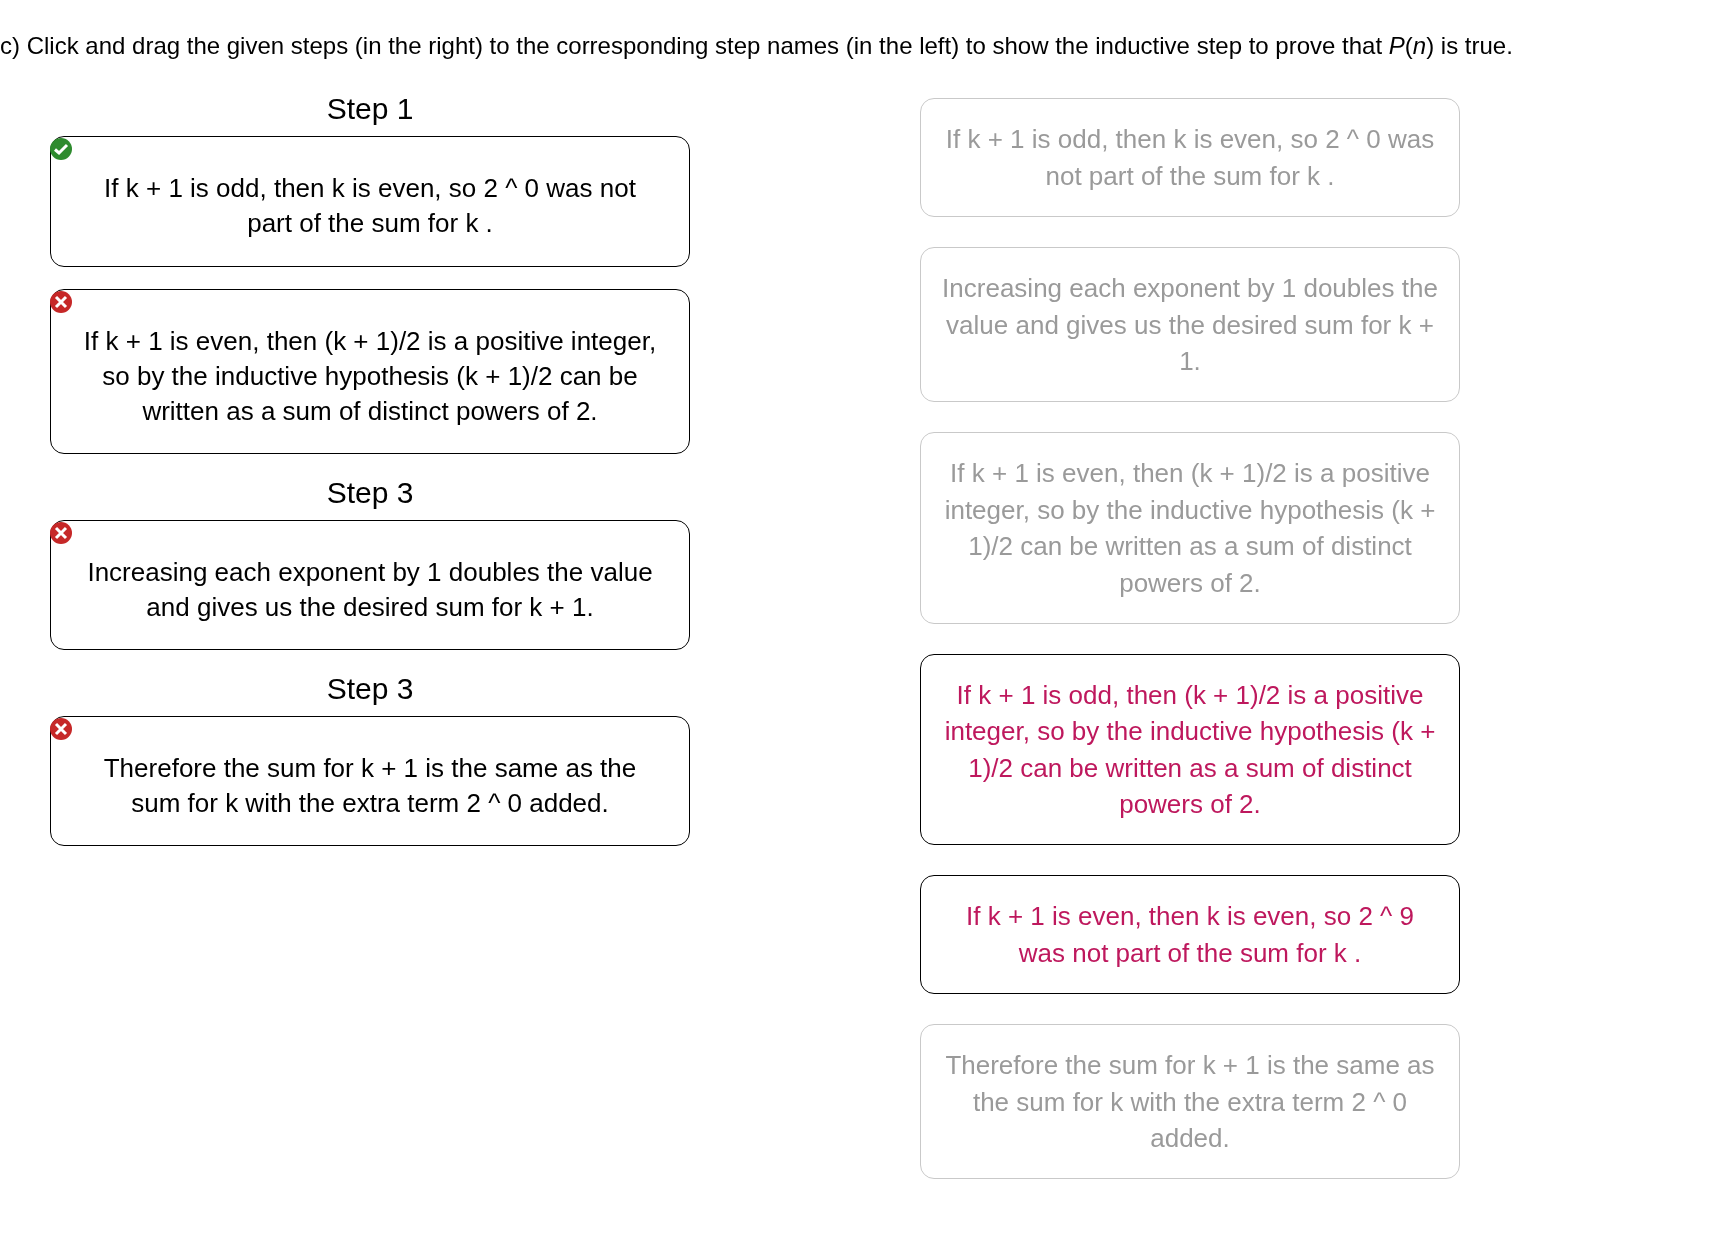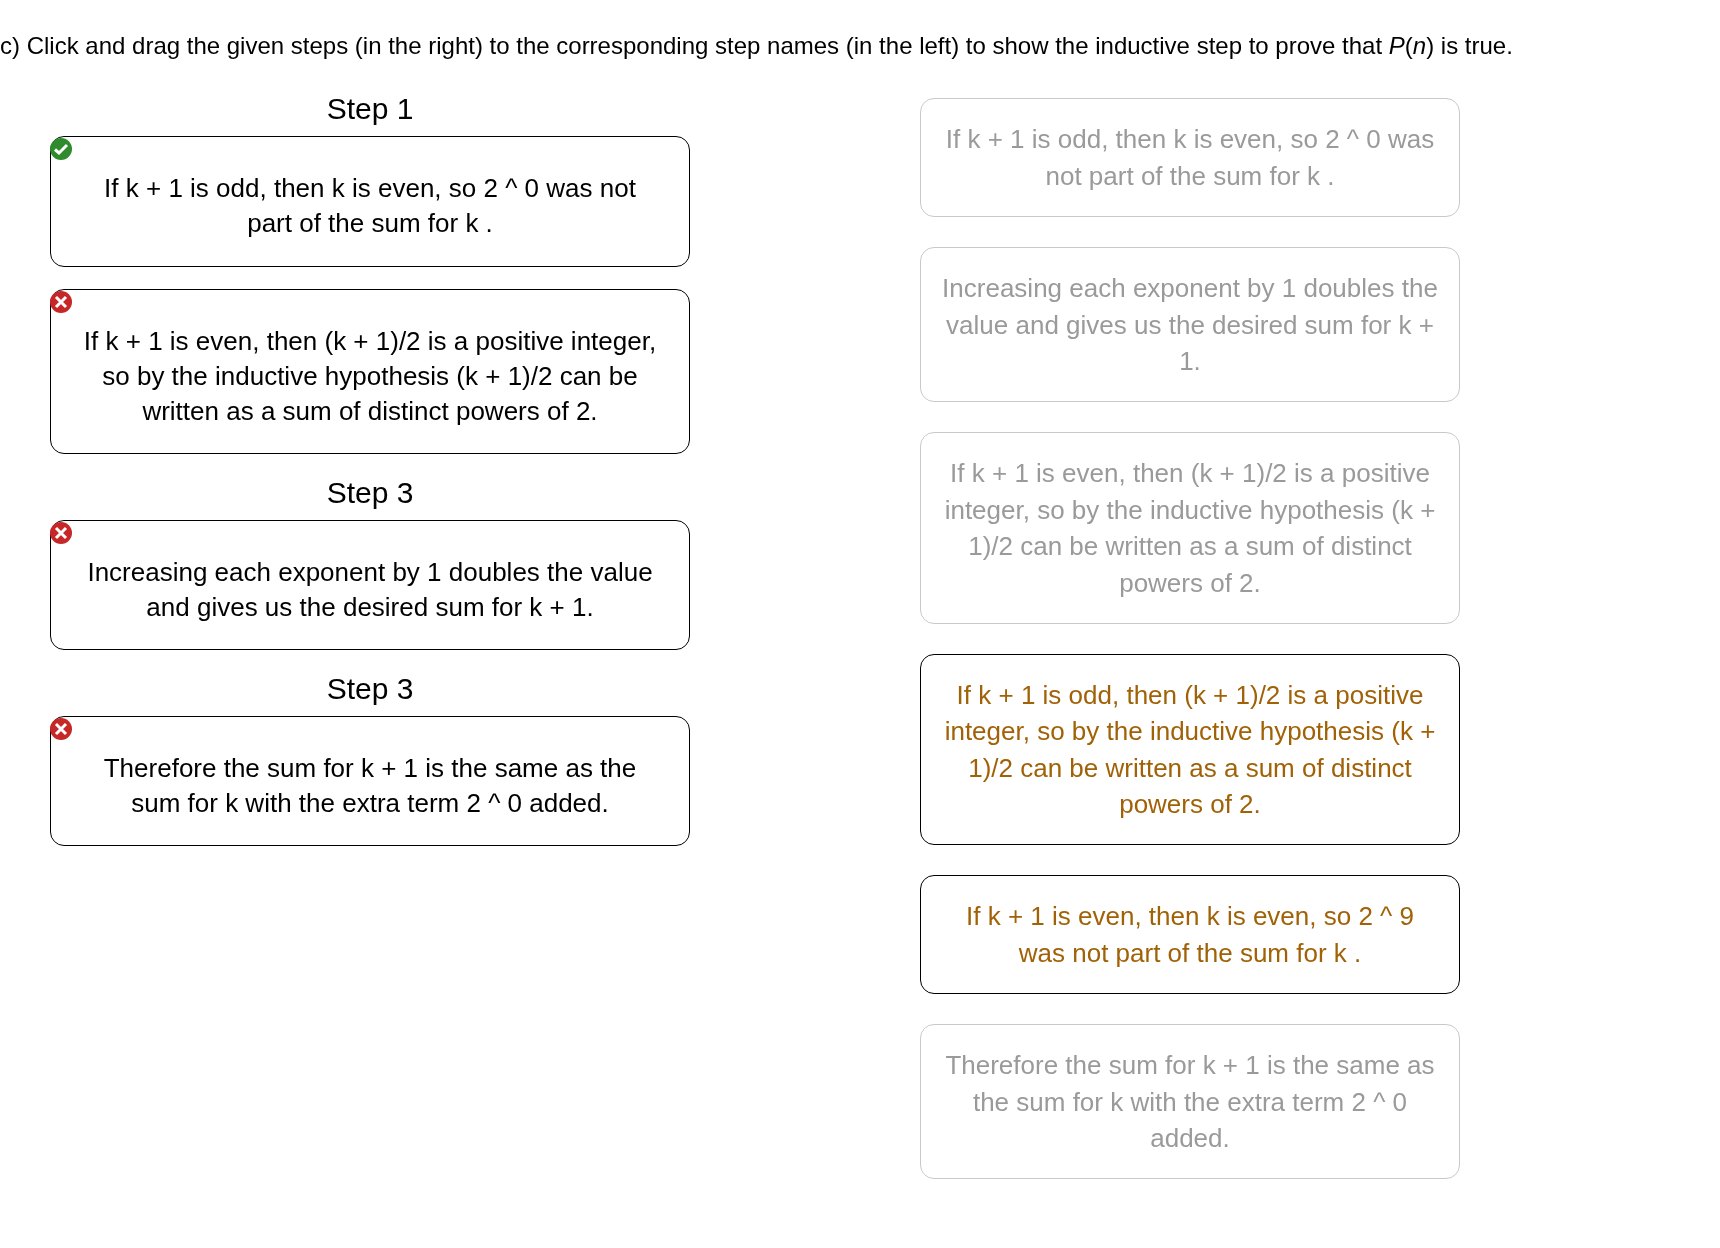--- a/index.html
+++ b/index.html
@@ -70,21 +70,21 @@
     line-height: 1.4;
     margin-bottom: 30px;
     background: #fff;
   }
   .option.used {
     border: 1.5px solid #c9c9c9;
     color: #9a9a9a;
   }
   .option.unused {
     border: 1.5px solid #000;
-    color: #a16207;
+    color: #be185d;
   }
   .check-icon circle { fill: #2e8b2e; }
   .check-icon path  { stroke: #fff; stroke-width: 3; fill: none; }
   .cross-icon circle { fill: #c62828; }
   .cross-icon path  { stroke: #fff; stroke-width: 3; fill: none; }
 </style>
 </head>
 <body>
 
 <div class="page">

